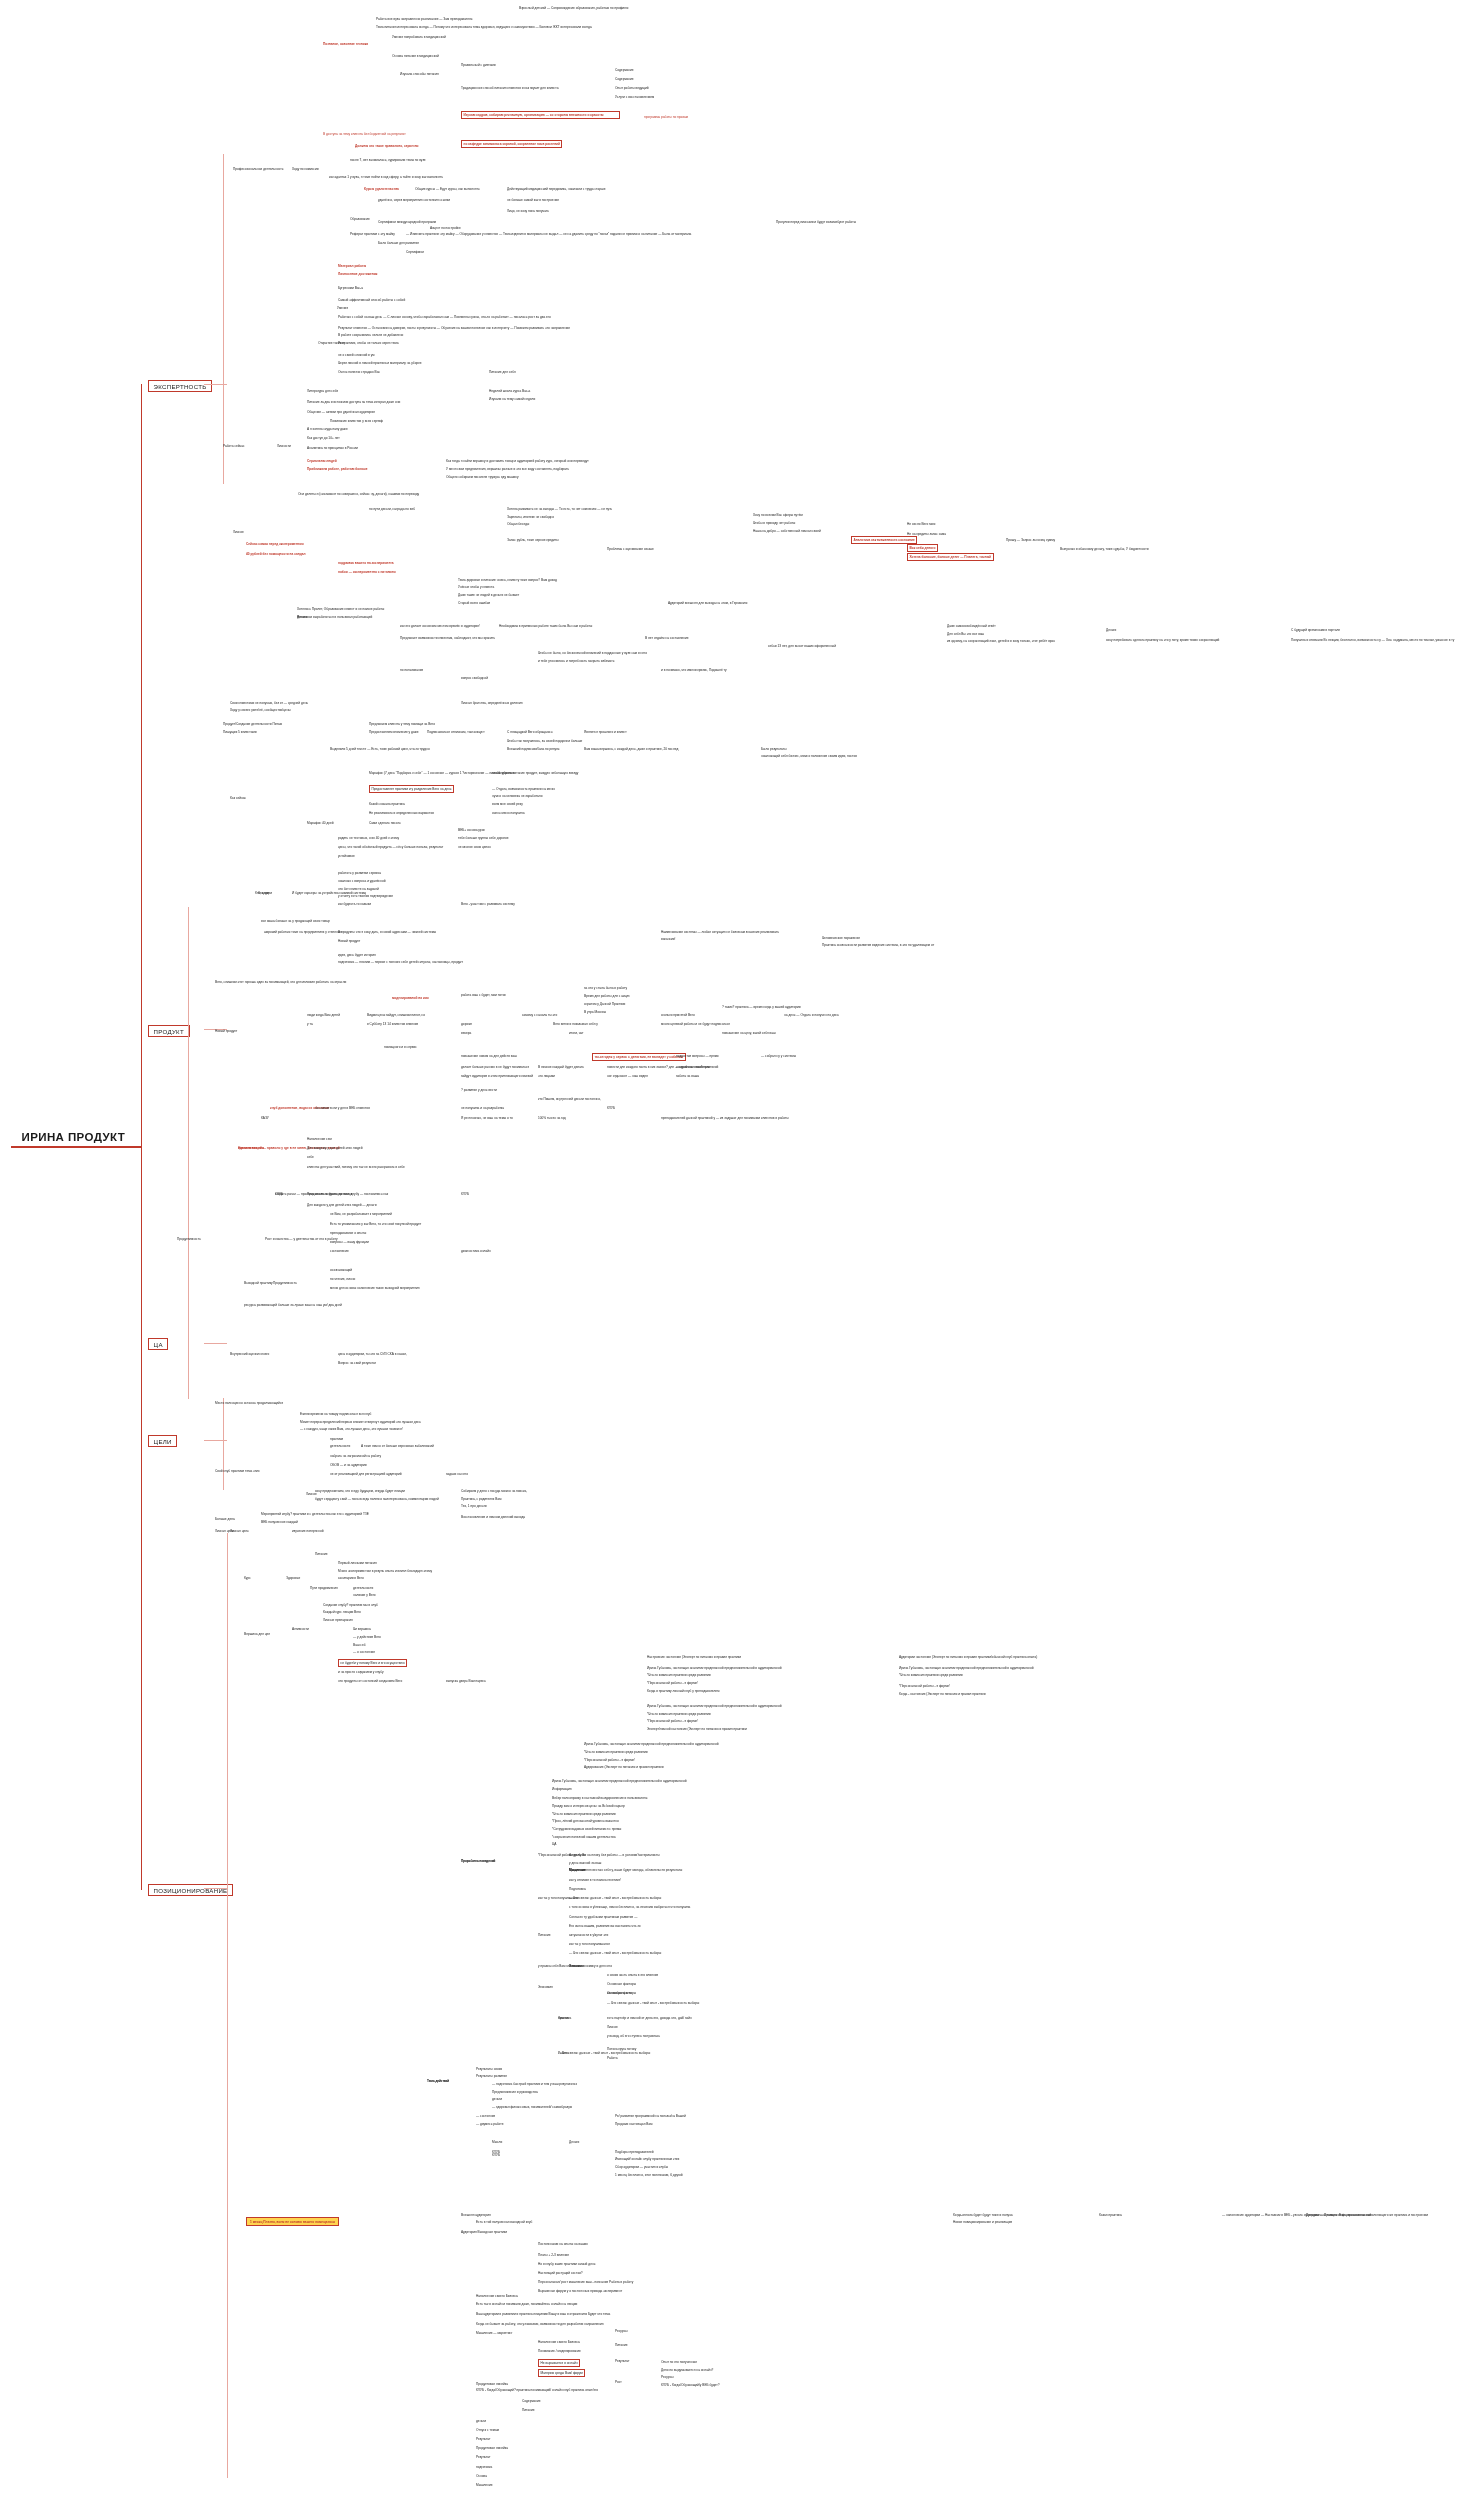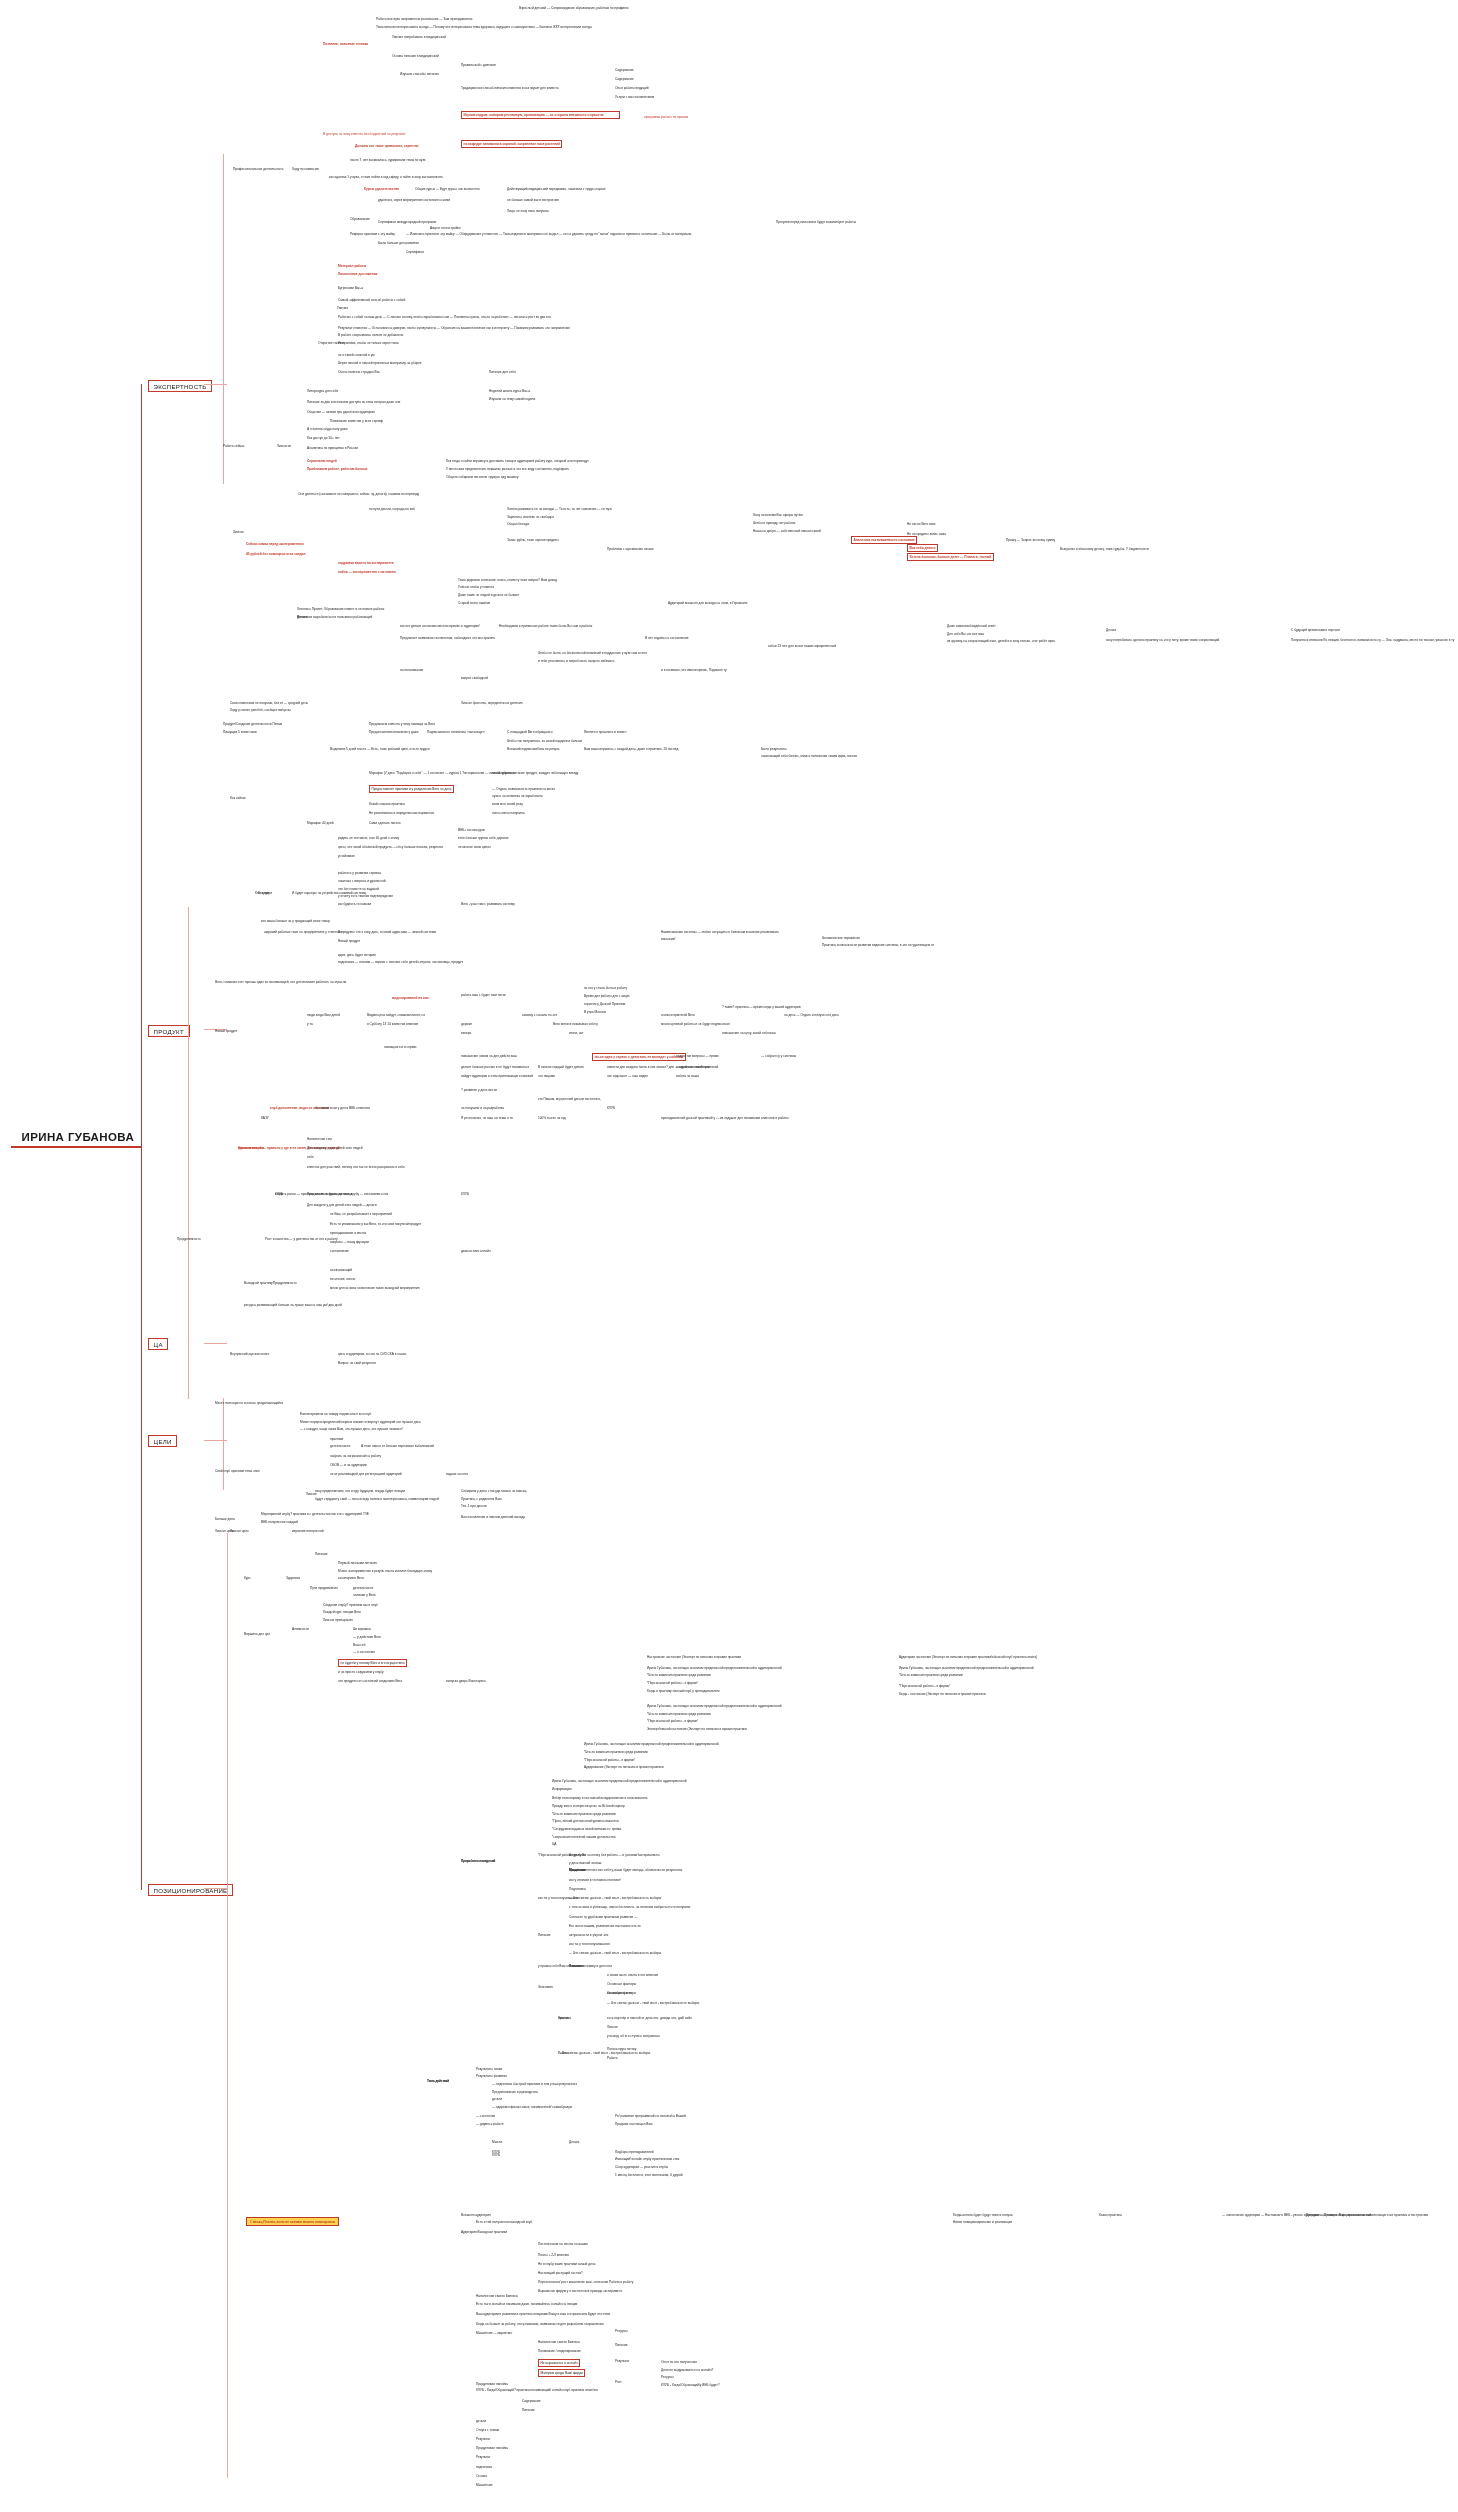--- a/index.html
+++ b/index.html
@@ -83,21 +83,21 @@
     position: absolute;
     background: #c0392b;
     width: 0.8px;
   }
 </style>
 </head>
 <body>
 
 <div id="canvas">
 
-  <div class="root-title" style="left:21.5px; top:1131px;">ИРИНА ГУБАНОВА</div>
+  <div class="root-title" style="left:21.5px; top:1131px;">ИРИНА ПРОДУКТ</div>
   <div class="root-underline" style="left:10.8px; top:1146px; width:131px;"></div>
   <div class="spine" style="left:141px; top:384px; height:1506px;"></div>
 
   <div class="branch-box" style="left:148px; top:380px;">ЭКСПЕРТНОСТЬ</div>
   <div class="branch-box" style="left:148px; top:1025px;">ПРОДУКТ</div>
   <div class="branch-box" style="left:148px; top:1338px;">ЦА</div>
   <div class="branch-box" style="left:148px; top:1435px;">ЦЕЛИ</div>
   <div class="branch-box" style="left:148px; top:1884px;">ПОЗИЦИОНИРОВАНИЕ</div>
 
   <div class="conn v" style="left:223px; top:154px; height:330px;"></div>

